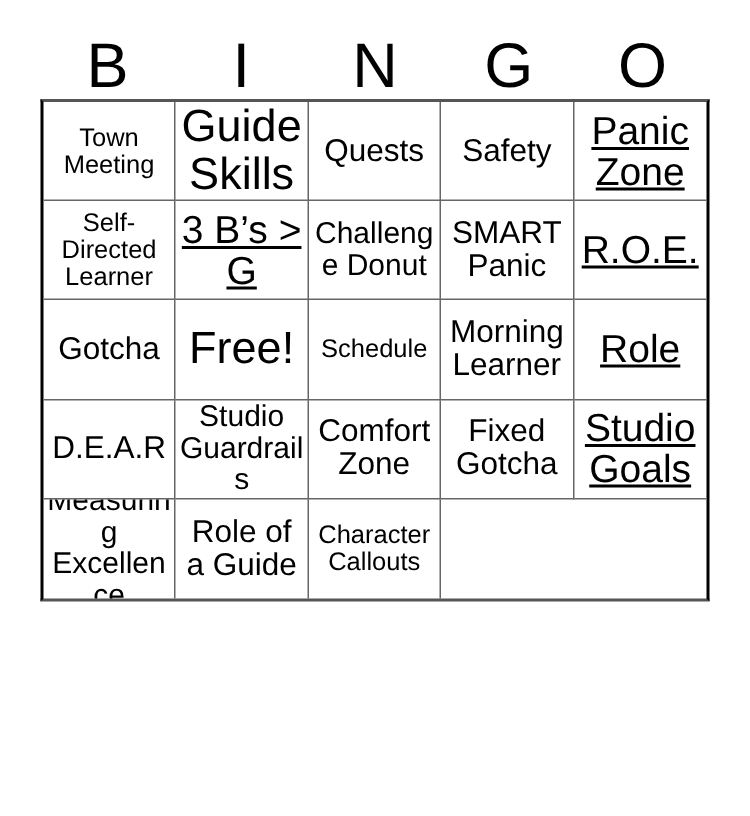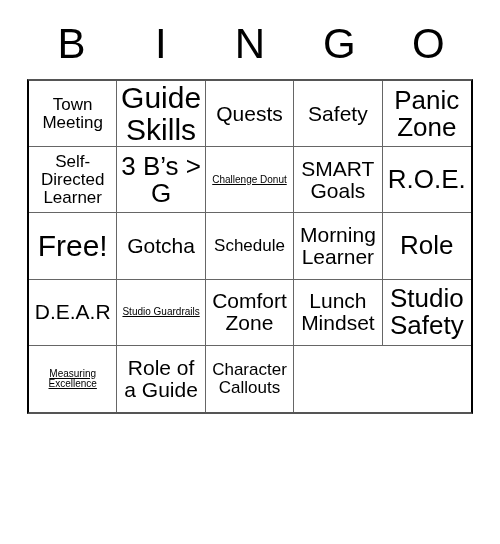--- a/index.html
+++ b/index.html
@@ -34,21 +34,21 @@
     align-items: center;
     justify-content: center;
     font-size: 42px;
     font-weight: 400;
     line-height: 1;
     letter-spacing: 0px;
   }
   #grid {
     position: absolute;
     left: 27px;
-    top: 79px;
+    top: 66px;
     width: 446px;
     height: 335px;
     border-top: 2px solid #555555;
     border-left: 2px solid #000000;
     border-right: 2px solid #000000;
     border-bottom: 2px solid #555555;
     box-sizing: border-box;
     display: grid;
     grid-template-columns: repeat(5, 1fr);
     grid-template-rows: repeat(5, 1fr);
@@ -71,24 +71,24 @@
     border-bottom: none;
   }
   .cell-text {
     display: block;
     width: 100%;
     line-height: 1.04;
     word-wrap: break-word;
   }
   
   .fs-xl  { font-size: 30px; }
-  .fs-lg  { font-size: 26px; }
+  .fs-lg  { font-size: 26px; text-decoration: underline; }
   .fs-md  { font-size: 21px; }
   .fs-sm  { font-size: 17px; }
-  .fs-xs  { font-size: 10px; text-decoration: underline; }
+  .fs-xs  { font-size: 20px; }
 </style>
 </head>
 <body>
 
 <div id="card">
 
   <div id="header-row">
     <div class="header-letter">B</div>
     <div class="header-letter">I</div>
     <div class="header-letter">N</div>
@@ -117,31 +117,31 @@
     <div class="cell">
         <span class="cell-text fs-sm">Self-Directed Learner</span>
       </div>
     <div class="cell">
         <span class="cell-text fs-lg">3 B’s &gt; G</span>
       </div>
     <div class="cell">
         <span class="cell-text fs-xs">Challenge Donut</span>
       </div>
     <div class="cell">
-        <span class="cell-text fs-md">SMART Goals</span>
+        <span class="cell-text fs-md">SMART Panic</span>
       </div>
 
     <div class="cell">
         <span class="cell-text fs-lg">R.O.E.</span>
       </div>
     <div class="cell">
-        <span class="cell-text fs-xl">Free!</span>
+        <span class="cell-text fs-md">Gotcha</span>
       </div>
     <div class="cell">
-        <span class="cell-text fs-md">Gotcha</span>
+        <span class="cell-text fs-xl">Free!</span>
       </div>
     <div class="cell">
         <span class="cell-text fs-sm">Schedule</span>
       </div>
     <div class="cell">
         <span class="cell-text fs-md">Morning Learner</span>
       </div>
 
     <div class="cell">
         <span class="cell-text fs-lg">Role</span>
@@ -149,25 +149,25 @@
     <div class="cell">
         <span class="cell-text fs-md">D.E.A.R</span>
       </div>
     <div class="cell">
         <span class="cell-text fs-xs">Studio Guardrails</span>
       </div>
     <div class="cell">
         <span class="cell-text fs-md">Comfort Zone</span>
       </div>
     <div class="cell">
-        <span class="cell-text fs-md">Lunch Mindset</span>
+        <span class="cell-text fs-md">Fixed Gotcha</span>
       </div>
 
     <div class="cell">
-        <span class="cell-text fs-lg">Studio Safety</span>
+        <span class="cell-text fs-lg">Studio Goals</span>
       </div>
     <div class="cell">
         <span class="cell-text fs-xs">Measuring Excellence</span>
       </div>
     <div class="cell">
         <span class="cell-text fs-md">Role of a Guide</span>
       </div>
     <div class="cell">
         <span class="cell-text fs-sm">Character Callouts</span>
       </div>

